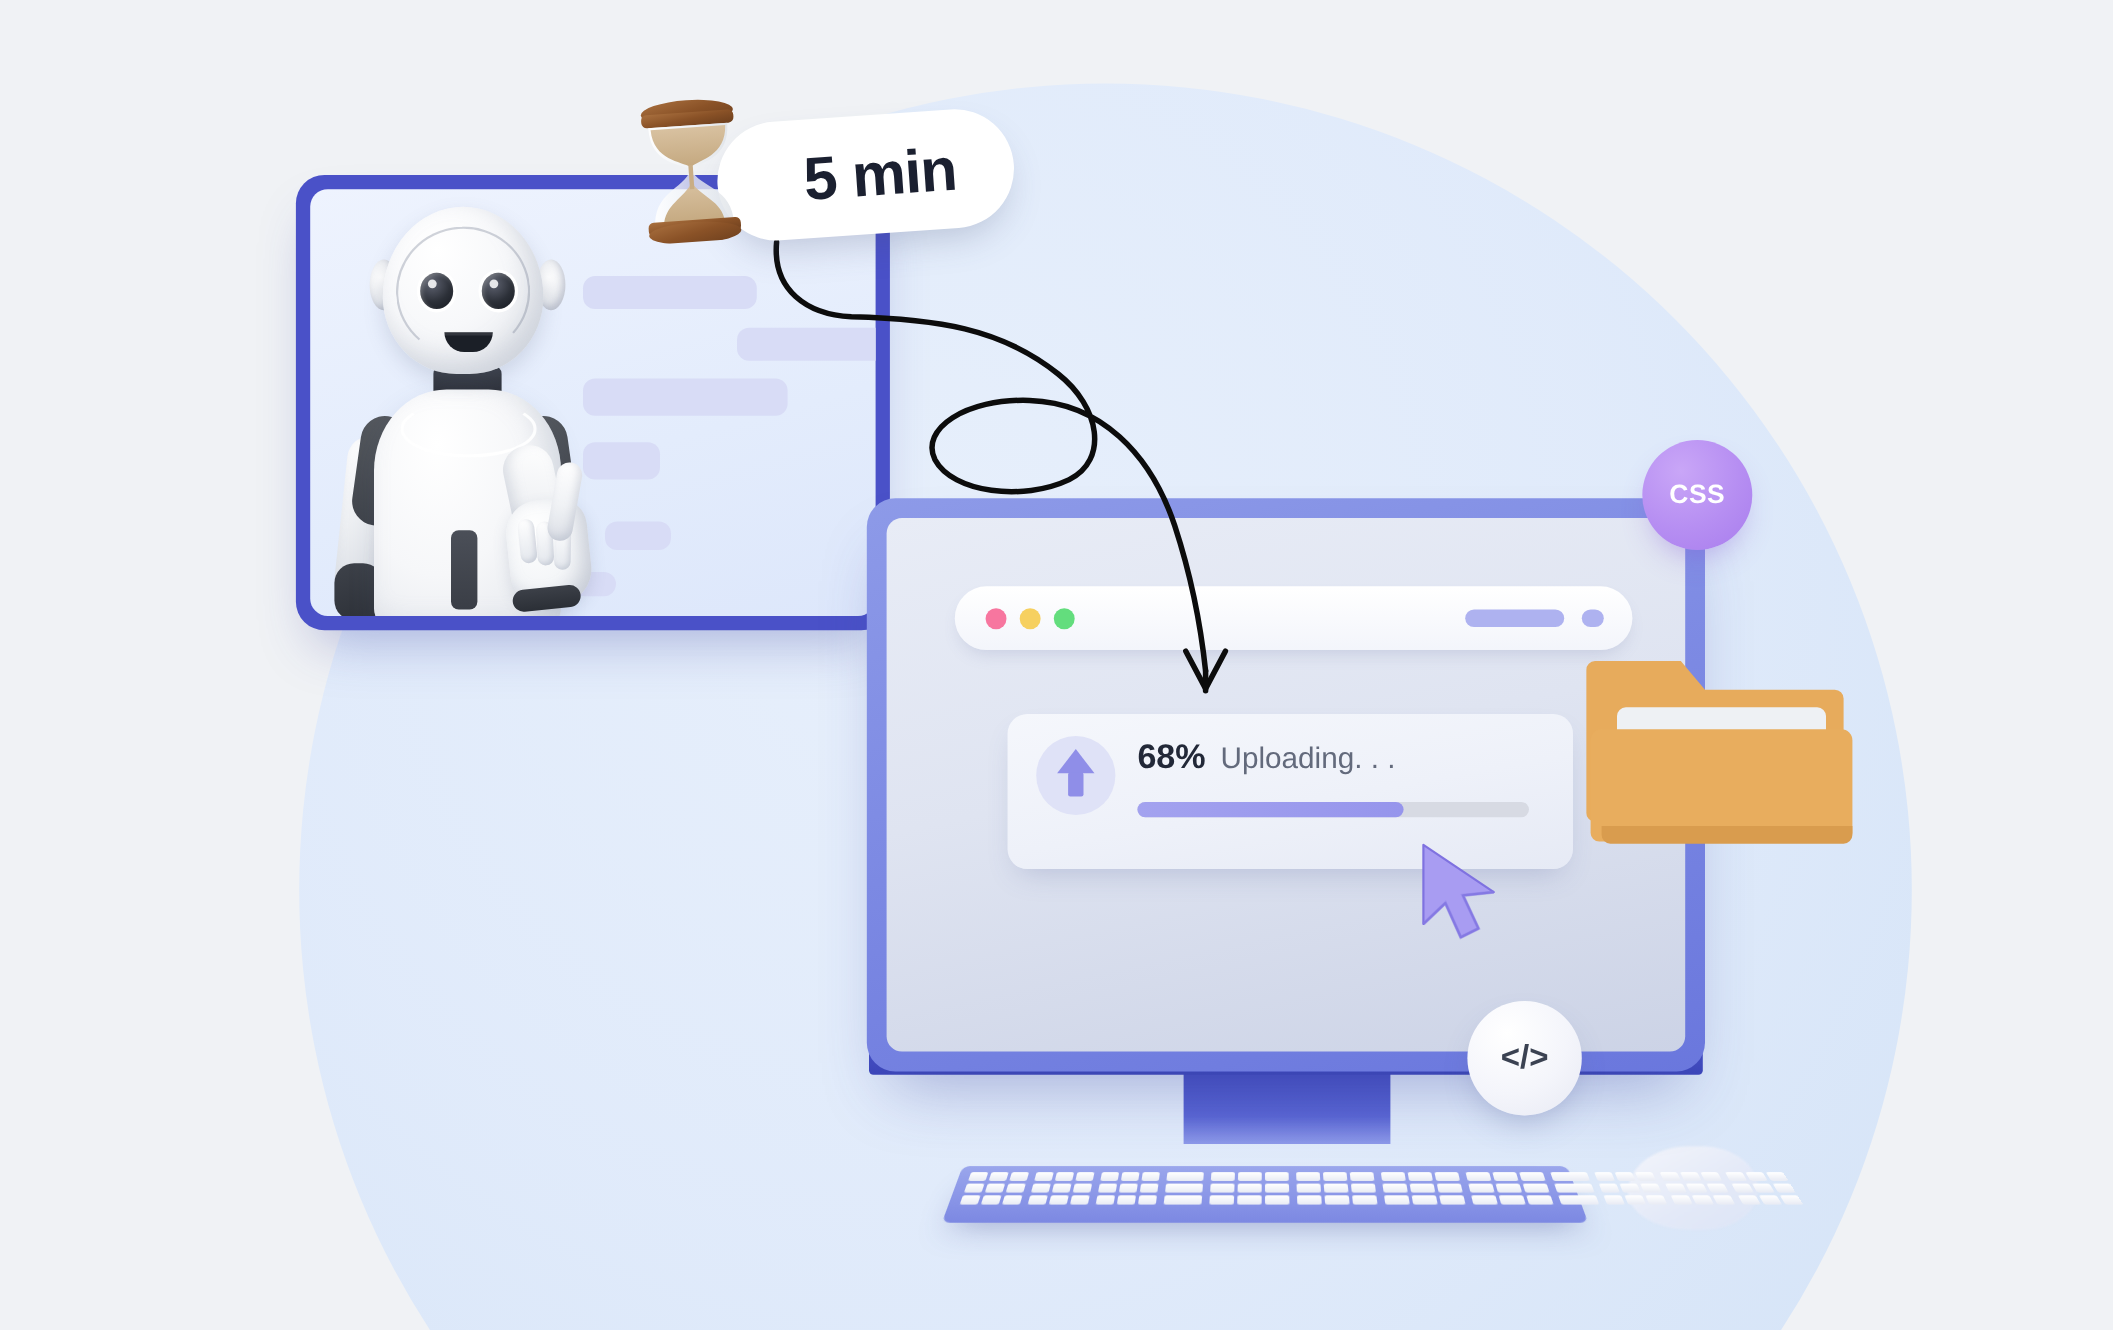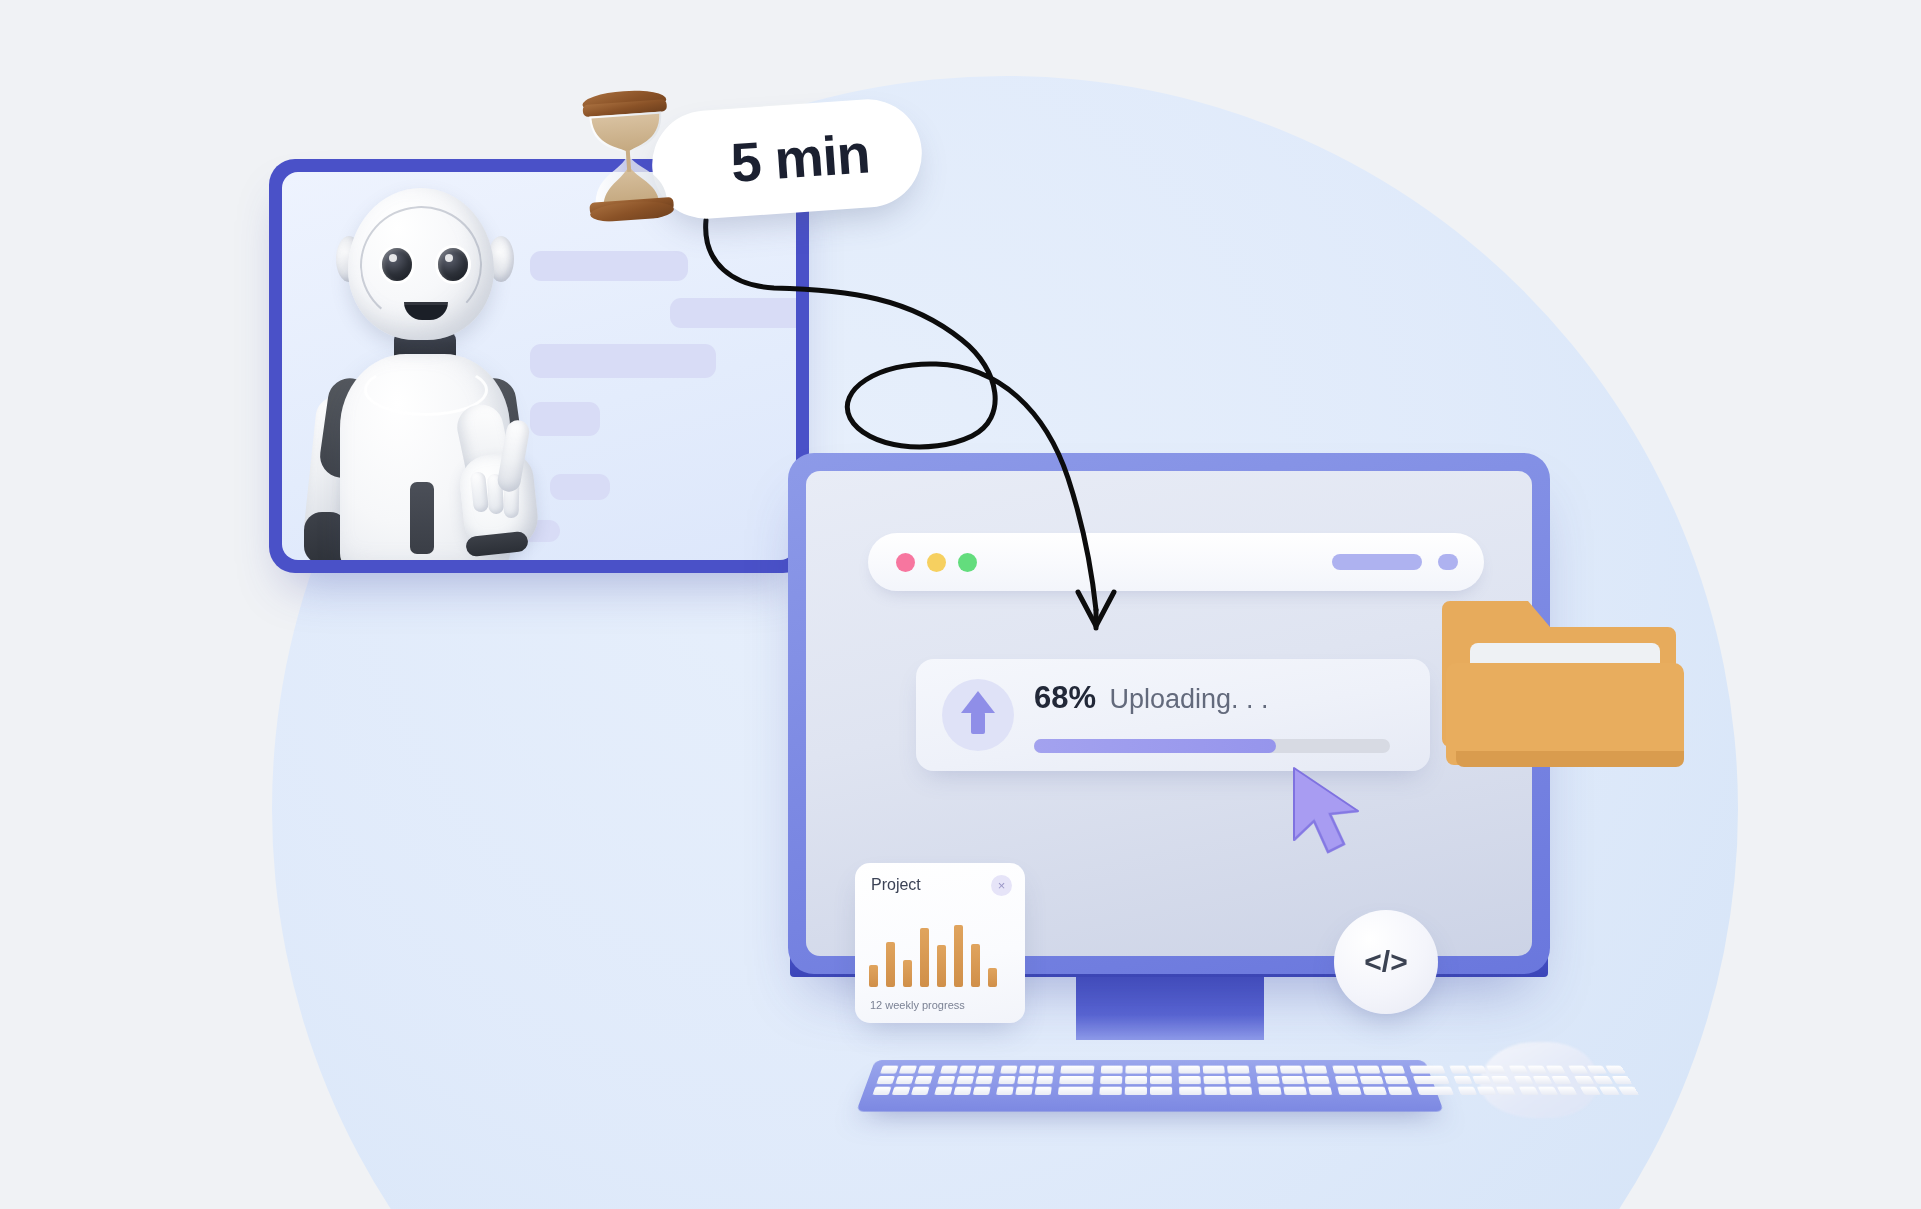--- a/index.html
+++ b/index.html
@@ -219,21 +219,21 @@
   .dot:first-of-type{ margin-left:28px; }
   .dot.pink{ background:#f7769f; }
   .dot.yellow{ background:#f6d060; }
   .dot.green{ background:#63dd7d; }
   .pill{ position:absolute; border-radius:8px; background:#aeb2f0; }
   .pill.long{ right:62px; width:90px; height:16px; }
   .pill.short{ right:26px; width:20px; height:16px; }
 
   
   .upload-card{
-    position:absolute; left:110px; top:188px; width:514px; height:112px;
+    position:absolute; left:110px; top:178px; width:514px; height:141px;
     border-radius:18px;
     background: linear-gradient(170deg,#f5f7fc 0%,#eef1f9 55%,#e6eaf5 100%);
     box-shadow: 0 12px 26px -10px rgba(80,92,150,.26);
   }
   .upload-icon-circle{
     position:absolute; left:26px; top:20px; width:72px; height:72px;
     border-radius:50%; background:#dfe2f7;
     display:flex; align-items:center; justify-content:center;
   }
   .up-arrow{
@@ -396,35 +396,20 @@
         </div>
       </div>
     </div>
   </div>
 
   <svg class="cursor" viewBox="0 0 90 100">
     <path d="M6 4 L6 76 L26 57 L40 88 L56 80 L42 50 L70 47 Z" fill="#a89cf2" stroke="#7f72e0" stroke-width="2" stroke-linejoin="round"></path>
     <path d="M6 76 L26 57 L40 88 L56 80 L42 50 L70 47" fill="none" stroke="#8b7fe6" stroke-width="3" opacity=".55"></path>
   </svg>
 
-  <div class="project-card">
-    <div class="project-title">Project</div>
-    <div class="project-close">×</div>
-    <div class="project-bars" id="project-bars">
-        <div class="pbar" title="1: 28" style="height: 21.84px; background: linear-gradient(rgb(224, 164, 94), rgb(208, 143, 73));"></div>
-        <div class="pbar" title="2: 58" style="height: 45.24px; background: linear-gradient(rgb(224, 164, 94), rgb(208, 143, 73));"></div>
-        <div class="pbar" title="3: 34" style="height: 26.52px; background: linear-gradient(rgb(224, 164, 94), rgb(208, 143, 73));"></div>
-        <div class="pbar" title="4: 76" style="height: 59.28px; background: linear-gradient(rgb(224, 164, 94), rgb(208, 143, 73));"></div>
-        <div class="pbar" title="5: 54" style="height: 42.12px; background: linear-gradient(rgb(224, 164, 94), rgb(208, 143, 73));"></div>
-        <div class="pbar" title="6: 80" style="height: 62.4px; background: linear-gradient(rgb(224, 164, 94), rgb(208, 143, 73));"></div>
-        <div class="pbar" title="7: 55" style="height: 42.9px; background: linear-gradient(rgb(224, 164, 94), rgb(208, 143, 73));"></div>
-        <div class="pbar" title="8: 25" style="height: 19.5px; background: linear-gradient(rgb(224, 164, 94), rgb(208, 143, 73));"></div>
-      </div>
-    <div class="project-caption">12 weekly progress</div>
-  </div>
 
   <div class="keyboard" id="keyboard">
       <div class="kgroup">
         <div class="krow">
           <div class="key" style="width: 16px;"></div>
           <div class="key" style="width: 16px;"></div>
           <div class="key" style="width: 16px;"></div>
         </div>
         <div class="krow">
           <div class="key" style="width: 16px;"></div>
@@ -614,20 +599,23 @@
       </div>
     </div>
 
   <svg class="folder" viewBox="0 0 250 200">
     <path d="M8 16 h78 l22 26 h118 a8 8 0 0 1 8 8 v112 h-226 a8 8 0 0 1 -8 -8 v-130 a8 8 0 0 1 8 -8 z" fill="#e7ab5c"></path>
     <rect x="28" y="58" width="190" height="92" rx="8" fill="#eef1f4"></rect>
     <path d="M14 78 h218 a10 10 0 0 1 10 10 v84 a8 8 0 0 1 -8 8 h-222 a8 8 0 0 1 -8 -8 v-84 a10 10 0 0 1 10 -10 z" fill="#e8ad5e"></path>
     <path d="M14 166 h228 v8 a8 8 0 0 1 -8 8 h-212 a8 8 0 0 1 -8 -8 z" fill="#d99c4e"></path>
   </svg>
 
+  <div class="badge-circle badge-css">
+    <span>CSS</span>
+  </div>
   <div class="badge-circle badge-code">
     <span>&lt;/&gt;</span>
   </div>
 
   <svg class="arrow-svg" viewBox="0 0 600 440">
     <path d="M 6 8
              C 2 52, 34 74, 74 76
              C 150 78, 210 86, 262 128
              C 300 158, 308 206, 272 224
              C 230 244, 166 236, 150 206

